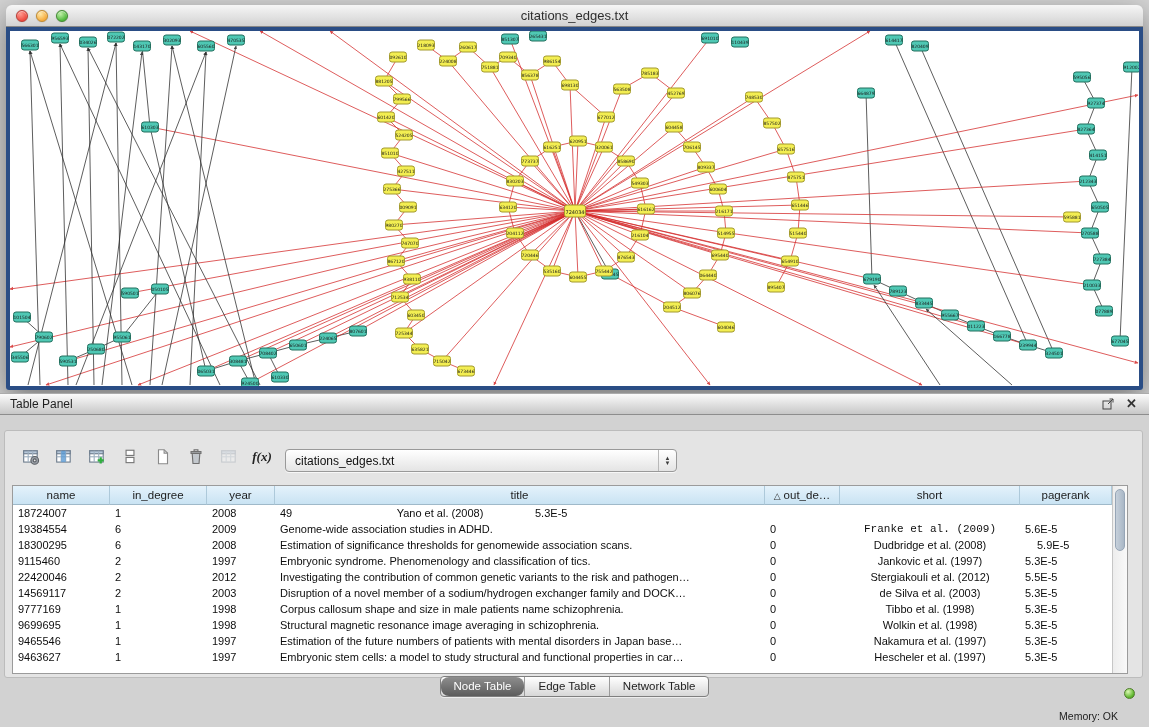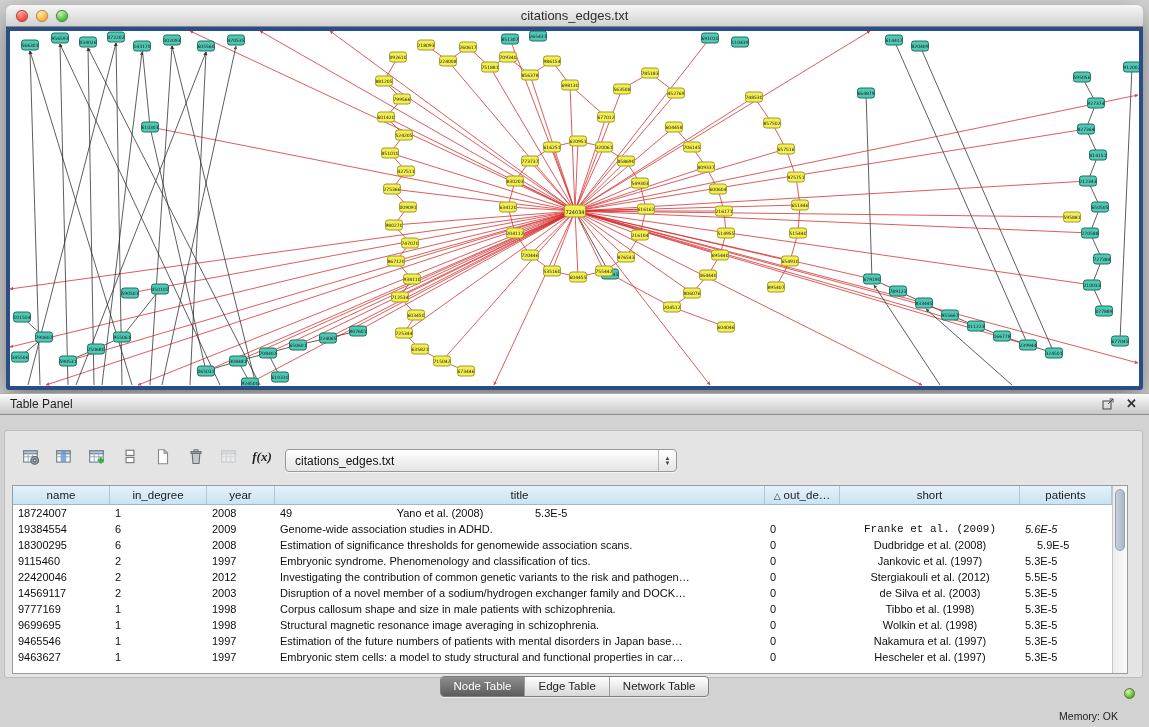--- a/index.html
+++ b/index.html
@@ -67,21 +67,21 @@
            background:linear-gradient(to right,#ededed,#f9f9f9);border-left:1px solid #c6c6c6;}
   .thumb{position:absolute;left:2px;right:2px;top:3px;height:62px;border-radius:6px;
          background:linear-gradient(to right,#c6d0db,#a9b7c6);border:1px solid #96a5b6;box-sizing:border-box;}
 
   
   .tabs{position:absolute;left:0;width:100%;top:676px;display:flex;justify-content:center;}
   .seg{display:flex;border:1px solid #7f7f7f;border-radius:4px;overflow:hidden;
        background:linear-gradient(#ffffff,#d7d7d7);box-shadow:0 1px 0 rgba(255,255,255,.6);}
   .seg .tab{padding:2px 13px;font-size:11.5px;line-height:15px;color:#222;border-left:1px solid #9b9b9b;}
   .seg .tab:first-child{border-left:none;}
-  .seg .tab.sel{background:linear-gradient(#8e8e8e,#5c5c5c);color:#fff;}
+  .seg .tab.sel{background:linear-gradient(#8e8e8e,#5c5c5c);color:#fff;border-radius:8px;}
 
   
   .statusbar{position:absolute;right:14px;bottom:5px;display:flex;align-items:center;gap:6px;}
   .mem-label{font-size:10.5px;color:#222;margin-top:45px;}
   .mem-dot{width:11px;height:11px;border-radius:50%;box-sizing:border-box;border:1px solid #4e7d2a;
            background:radial-gradient(circle at 35% 30%,#dcf8b4,#62b832 65%,#3f8c1d);}
 </style>
 </head>
 <body>
 
@@ -516,39 +516,39 @@
   </div>
 
   <div class="table-wrap">
     <div class="thead" id="thead">
         <div class="hcell" style="width: 97px;">name</div>
         <div class="hcell" style="width: 97px;">in_degree</div>
         <div class="hcell" style="width: 68px;">year</div>
         <div class="hcell" style="width: 490px;">title</div>
         <div class="hcell" style="width: 75px;"><span class="sort">△</span>out_de…</div>
         <div class="hcell" style="width: 180px;">short</div>
-        <div class="hcell" style="width: 92px;">patients</div>
+        <div class="hcell" style="width: 92px;">pagerank</div>
       </div>
     <div class="tbody" id="tbody">
         <div class="trow">
           <div class="tcell" style="width: 97px; text-align: left;">18724007</div>
           <div class="tcell" style="width: 97px; text-align: left;">1</div>
           <div class="tcell" style="width: 68px; text-align: left;">2008</div>
           <div class="tcell" style="width: 75px; text-align: left;">49</div>
           <div class="tcell" style="width: 180px; text-align: center;">Yano et al. (2008)</div>
           <div class="tcell" style="width: 92px; text-align: left;">5.3E-5</div>
         </div>
         <div class="trow">
           <div class="tcell" style="width: 97px; text-align: left;">19384554</div>
           <div class="tcell" style="width: 97px; text-align: left;">6</div>
           <div class="tcell" style="width: 68px; text-align: left;">2009</div>
           <div class="tcell" style="width: 490px; text-align: left;">Genome-wide association studies in ADHD.</div>
           <div class="tcell" style="width: 75px; text-align: left;">0</div>
           <div class="tcell" style="width: 180px; text-align: center; font-family: Liberation Mono, monospace;">Franke et al. (2009)</div>
-          <div class="tcell" style="width: 92px; text-align: left; font-style: italic;">5.6E-5</div>
+          <div class="tcell" style="width: 92px; text-align: left;">5.6E-5</div>
         </div>
         <div class="trow">
           <div class="tcell" style="width: 97px; text-align: left;">18300295</div>
           <div class="tcell" style="width: 97px; text-align: left;">6</div>
           <div class="tcell" style="width: 68px; text-align: left;">2008</div>
           <div class="tcell" style="width: 490px; text-align: left;">Estimation of significance thresholds for genomewide association scans.</div>
           <div class="tcell" style="width: 75px; text-align: left;">0</div>
           <div class="tcell" style="width: 180px; text-align: center;">Dudbridge et al. (2008)</div>
           <div class="tcell" style="width: 92px; text-align: left; margin-left: 12px;">5.9E-5</div>
         </div>
@@ -576,21 +576,21 @@
           <div class="tcell" style="width: 68px; text-align: left;">2003</div>
           <div class="tcell" style="width: 490px; text-align: left;">Disruption of a novel member of a sodium/hydrogen exchanger family and DOCK…</div>
           <div class="tcell" style="width: 75px; text-align: left;">0</div>
           <div class="tcell" style="width: 180px; text-align: center;">de Silva et al. (2003)</div>
           <div class="tcell" style="width: 92px; text-align: left;">5.3E-5</div>
         </div>
         <div class="trow">
           <div class="tcell" style="width: 97px; text-align: left;">9777169</div>
           <div class="tcell" style="width: 97px; text-align: left;">1</div>
           <div class="tcell" style="width: 68px; text-align: left;">1998</div>
-          <div class="tcell" style="width: 490px; text-align: left;">Corpus callosum shape and size in male patients with schizophrenia.</div>
+          <div class="tcell" style="width: 490px; text-align: left;">Corpus callosum shape and size in male patients name schizophrenia.</div>
           <div class="tcell" style="width: 75px; text-align: left;">0</div>
           <div class="tcell" style="width: 180px; text-align: center;">Tibbo et al. (1998)</div>
           <div class="tcell" style="width: 92px; text-align: left;">5.3E-5</div>
         </div>
         <div class="trow">
           <div class="tcell" style="width: 97px; text-align: left;">9699695</div>
           <div class="tcell" style="width: 97px; text-align: left;">1</div>
           <div class="tcell" style="width: 68px; text-align: left;">1998</div>
           <div class="tcell" style="width: 490px; text-align: left;">Structural magnetic resonance image averaging in schizophrenia.</div>
           <div class="tcell" style="width: 75px; text-align: left;">0</div>

